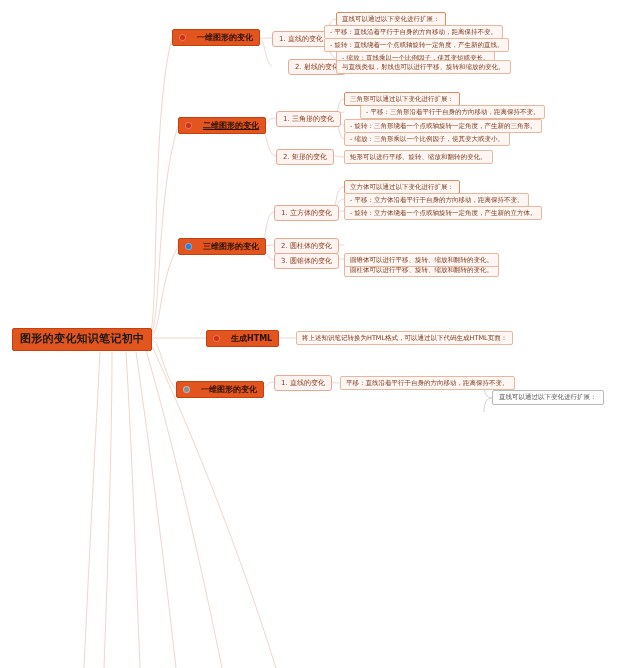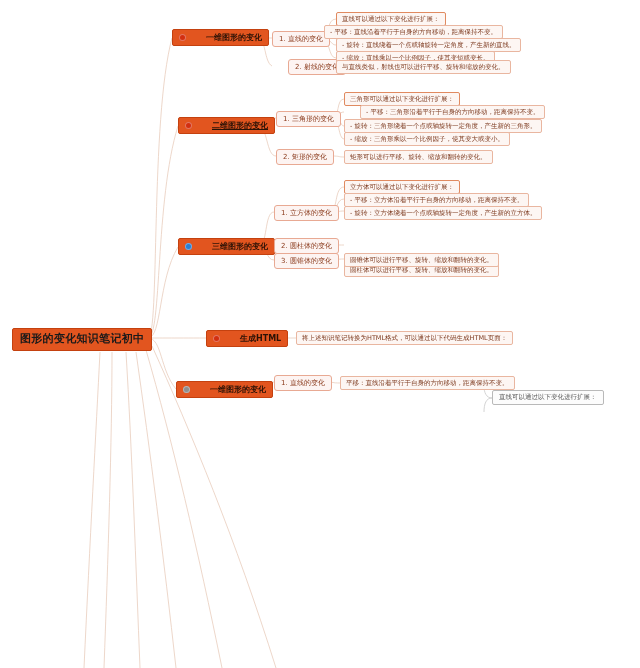--- a/index.html
+++ b/index.html
@@ -36,21 +36,21 @@
 
   
   .n-l1{
     background:#e2551f;
     border:1px solid #c4410f;
     color:#2b1206;
     font-size:8px;
     font-weight:bold;
     padding:3px 6px;
     border-radius:2px;
-    gap:20px;
+    gap:11px;
   }
   .n-l1 .dot{
     width:7px;height:7px;border-radius:50%;
     flex:0 0 auto;
     display:inline-block;
   }
   .dot-red{background:#d32f10;box-shadow:0 0 0 1px rgba(255,255,255,.35) inset;}
   .dot-blue{background:#2a7fd4;box-shadow:0 0 0 1px rgba(255,255,255,.35) inset;}
   .dot-gray{background:#8f8f8f;box-shadow:0 0 0 1px rgba(255,255,255,.35) inset;}
 
@@ -161,21 +161,21 @@
   </div>
   <div class="node n-l2" style="left:272px;top:59px;margin-left:16px;">
     <span>2. 射线的变化</span>
   </div>
   <div class="node n-l3 hdr" style="left:336px;top:12px;">
     <span>直线可以通过以下变化进行扩展：</span>
   </div>
   <div class="node n-l3" style="left:324px;top:25px;align-items:center;">
     <span>- 平移：直线沿着平行于自身的方向移动，距离保持不变。</span>
   </div>
-  <div class="node n-l3" style="left:336px;top:38px;justify-content:flex-end;">
+  <div class="node n-l3" style="left:324px;top:38px;justify-content:flex-end;">
     <span>- 旋转：直线绕着一个点或轴旋转一定角度，产生新的直线。</span>
   </div>
   <div class="node n-l3" style="left:336px;top:51px;">
     <span>- 缩放：直线乘以一个比例因子，使其变短或变长。</span>
   </div>
   <div class="node n-l3" style="left:336px;top:60px;">
     <span>与直线类似，射线也可以进行平移、旋转和缩放的变化。</span>
   </div>
 
   <div class="node n-l1" style="left:178px;top:117px;text-decoration:underline;">

